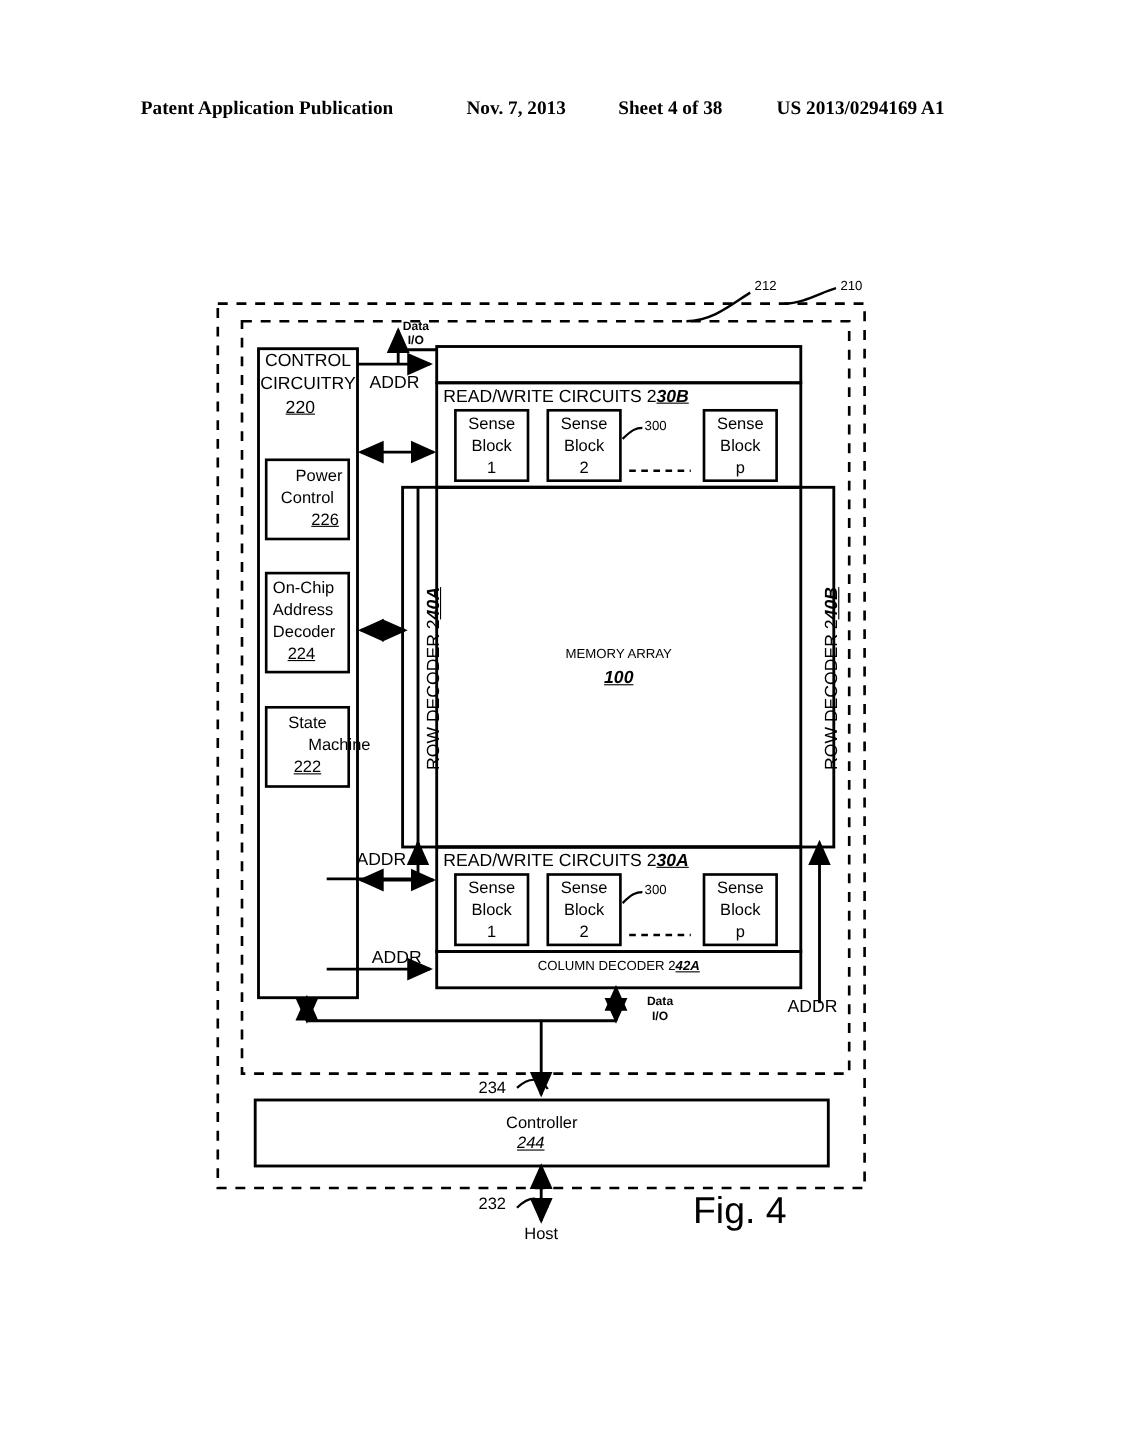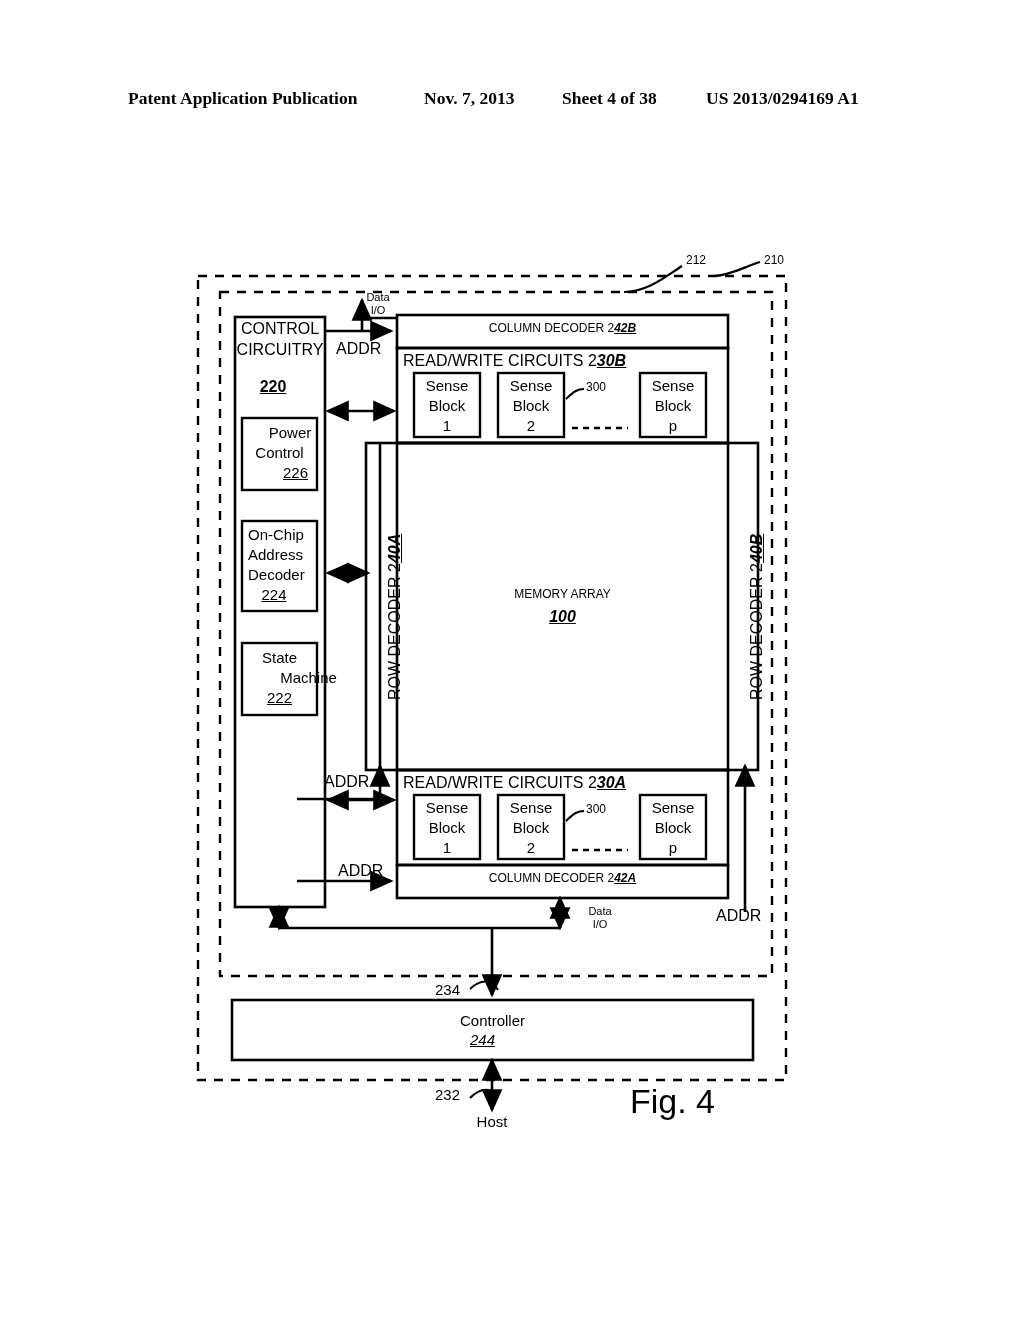--- a/index.html
+++ b/index.html
@@ -20,21 +20,21 @@
   #fig{position:absolute;left:0;top:0;width:1024px;height:1320px;}
   #fig svg{position:absolute;left:0;top:0;}
 
   
   .t{position:absolute;white-space:nowrap;line-height:1.08;}
   .c{text-align:center;}
   .ital{font-style:italic;font-weight:bold;text-decoration:underline;}
   .f17{font-size:12px;}
   .f16{font-size:16px;}
   .f15{font-size:15px;}
-  .f11{font-size:11px;}
+  .f11{font-size:11px;font-weight:bold;}
 
   .rot{transform:rotate(-90deg);transform-origin:0 0;}
 
   .figlabel{font-size:34px;}
 </style>
 </head>
 <body>
 
 <div class="hdr">
   <span class="h-pub">Patent Application Publication</span>
@@ -130,43 +130,40 @@
 
   <line x1="492" y1="1060" x2="492" y2="1110" stroke="#000" stroke-width="2.6" marker-end="url(#ah)" marker-start="url(#ahs)"></line>
   <path d="M470,1098 C482,1086 492,1088 498,1098" fill="none" stroke="#000" stroke-width="2"></path>
 </svg>
 
 <div class="t f17" style="left:686px;top:254px;">212</div>
 <div class="t f17" style="left:764px;top:254px;">210</div>
 
 <div class="t f16 c" style="left:235px;top:320px;width:90px;">CONTROL</div>
 <div class="t f16 c" style="left:232px;top:341px;width:96px;">CIRCUITRY</div>
-<div class="t f16 c" style="left:235px;top:378px;width:76px;text-decoration:underline;font-weight:bold;">220</div>
+<div class="t f16 c" style="left:235px;top:362px;width:76px;text-decoration:underline;">220</div>
 
 <div class="t f15 c" style="left:242px;top:425px;width:96px;">Power</div>
 <div class="t f15 c" style="left:242px;top:445px;width:75px;">Control</div>
 <div class="t f15 c" style="left:242px;top:465px;width:75px;text-decoration:underline;padding-left:16px;">226</div>
 
 <div class="t f15" style="left:248px;top:527px;">On-Chip</div>
 <div class="t f15" style="left:248px;top:547px;">Address</div>
 <div class="t f15" style="left:248px;top:567px;">Decoder</div>
 <div class="t f15 c" style="left:242px;top:587px;width:64px;text-decoration:underline;">224</div>
 
 <div class="t f15 c" style="left:242px;top:650px;width:75px;">State</div>
 <div class="t f15 c" style="left:240px;top:670px;width:79px;padding-left:29px;">Machine</div>
 <div class="t f15 c" style="left:242px;top:690px;width:75px;text-decoration:underline;">222</div>
 
 <div class="t f11 c" style="left:358px;top:292px;width:40px;">Data</div>
 <div class="t f11 c" style="left:358px;top:305px;width:40px;">I/O</div>
 
 <div class="t f16" style="left:336px;top:340px;">ADDR</div>
 
-<div class="t f17 c" style="left:397px;top:322px;width:331px;">
-  <span>COLUMN DECODER 2</span><span class="ital">42B</span>
-</div>
 
 <div class="t f16" style="left:403px;top:352px;">
   <span>READ/WRITE CIRCUITS 2</span><span class="ital">30B</span>
 </div>
 
 <div class="t f15 c" style="left:414px;top:378px;width:66px;">Sense</div>
 <div class="t f15 c" style="left:414px;top:398px;width:66px;">Block</div>
 <div class="t f15 c" style="left:414px;top:418px;width:66px;">1</div>
 
 <div class="t f15 c" style="left:498px;top:378px;width:66px;">Sense</div>

